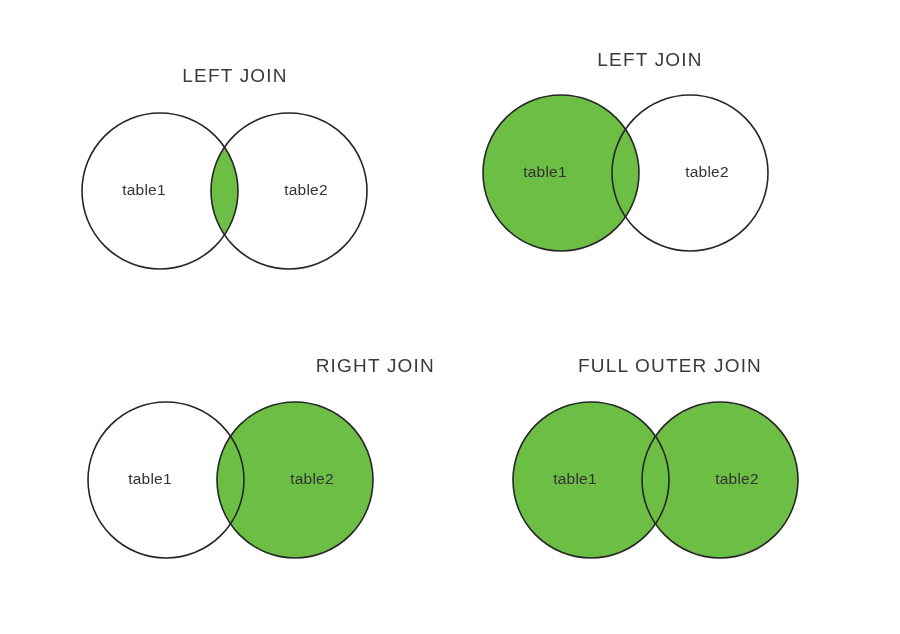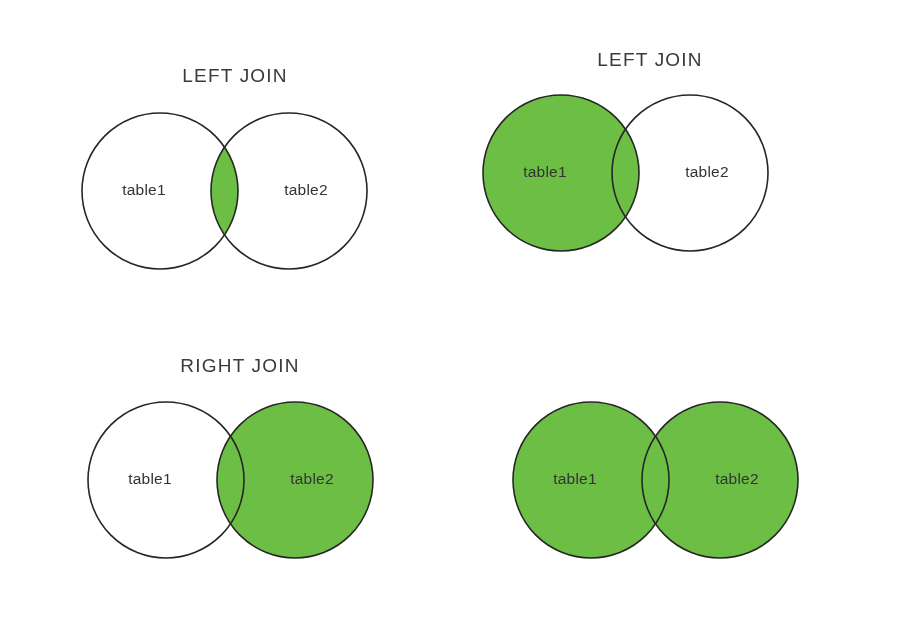--- a/index.html
+++ b/index.html
@@ -56,21 +56,21 @@
   .circle-fill-none { fill: #ffffff; }
 
   
   #panel-inner      { left: 40px;  top: 58px;  width: 390px; height: 230px; }
   #panel-left       { left: 450px; top: 42px;  width: 400px; height: 230px; }
   #panel-right      { left: 45px;  top: 348px; width: 390px; height: 225px; }
   #panel-full       { left: 470px; top: 348px; width: 400px; height: 225px; }
 
   #panel-inner .panel-title { top: 8px; }
   #panel-left  .panel-title { top: 8px; }
-  #panel-right .panel-title { top: 8px; }
+  #panel-right .panel-title { top: 8px; text-align: right; }
   #panel-full  .panel-title { top: 8px; }
 
   #panel-inner .venn-svg { left: 42px;  top: 46px; }
   #panel-left  .venn-svg { left: 33px;  top: 44px; }
   #panel-right .venn-svg { left: 43px;  top: 45px; }
   #panel-full  .venn-svg { left: 43px;  top: 45px; }
 </style>
 </head>
 <body>
 
@@ -127,20 +127,21 @@
 
       <circle cx="78" cy="87" r="78" class="circle-outline"></circle>
       <circle cx="207" cy="87" r="78" class="circle-outline"></circle>
 
       <text class="venn-label" x="62" y="87">table1</text>
       <text class="venn-label" x="224" y="87">table2</text>
     </svg>
   </div>
 
   <div class="panel" id="panel-full">
+    <div class="panel-title">FULL OUTER JOIN</div>
 
     <svg class="venn-svg" width="300" height="175" viewBox="0 0 300 175">
       <circle cx="78" cy="87" r="78" fill="#6CBE45"></circle>
       <circle cx="207" cy="87" r="78" fill="#6CBE45"></circle>
 
       <circle cx="78" cy="87" r="78" class="circle-outline"></circle>
       <circle cx="207" cy="87" r="78" class="circle-outline"></circle>
 
       <text class="venn-label" x="62" y="87">table1</text>
       <text class="venn-label" x="224" y="87">table2</text>

